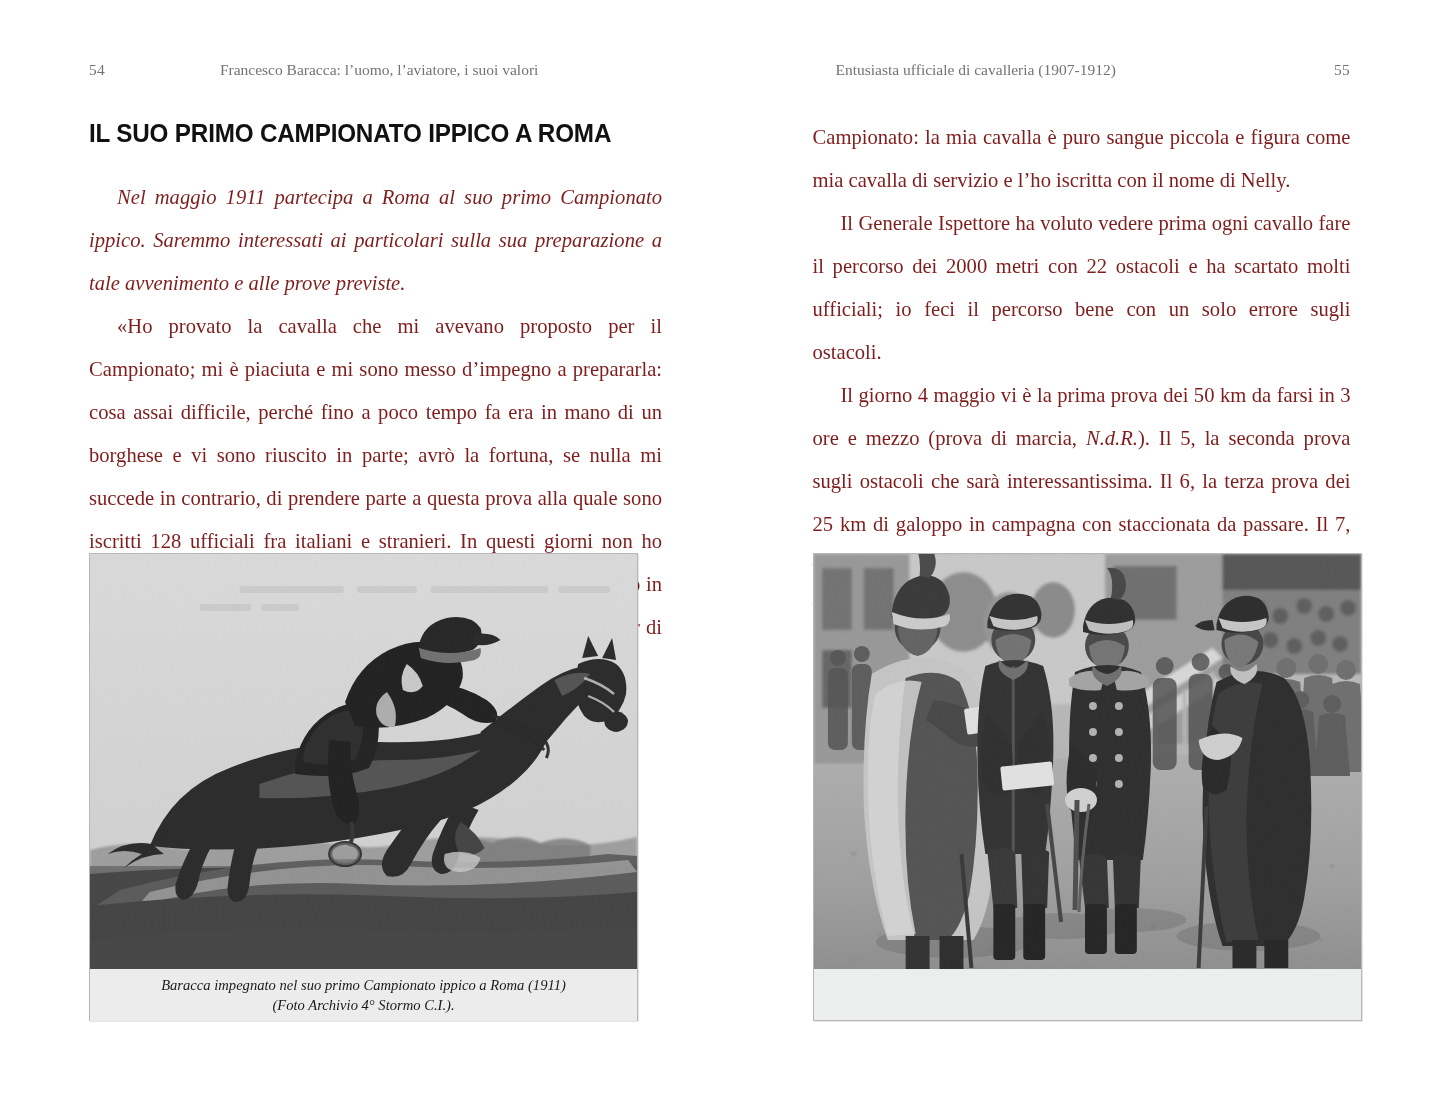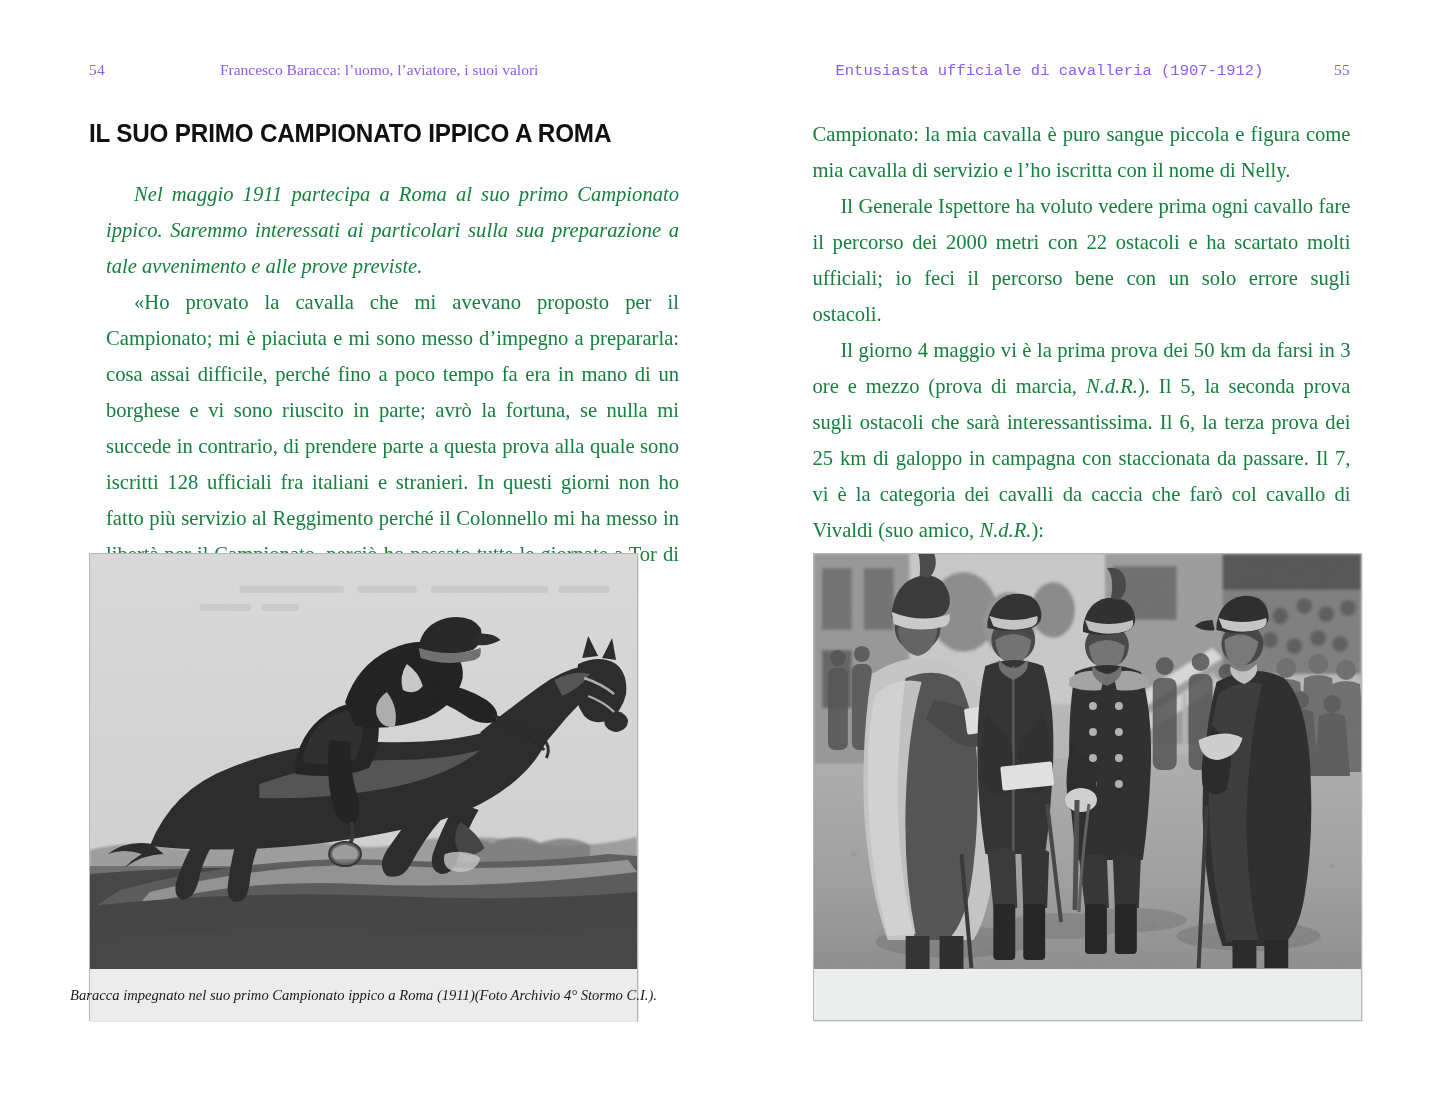--- a/index.html
+++ b/index.html
@@ -33,21 +33,21 @@
 
   
   .runhead {
     position: absolute;
     top: 58px;
     left: 0;
     right: 0;
     height: 24px;
     font-size: 15.5px;
     line-height: 24px;
-    color: #8b5cf6;
+    color: #737373;
   }
   .page-left .runhead  { padding: 0 61px 0 89px; }
   .page-right .runhead { padding: 0 95px 0 90px; }
 
   .runhead-inner {
     display: flex;
     align-items: baseline;
     width: 100%;
   }
   .page-left .runhead-inner  { justify-content: flex-start; }
@@ -56,21 +56,21 @@
   .folio {
     font-size: 15.5px;
     letter-spacing: .2px;
   }
   .runtitle {
     font-size: 15.5px;
     white-space: nowrap;
   }
   .page-left .runtitle  { margin-left: 115px; font-family: Liberation Serif, serif; }
   .page-right .folio    { margin-left: auto; }
-  .page-right .runtitle { margin-left: 23px; font-family: Liberation Mono, monospace; }
+  .page-right .runtitle { margin-left: 23px; }
 
   h1.section-title {
     margin: 0;
     padding: 0;
     position: absolute;
     top: 118px;
     left: 89px;
     width: 580px;
     font-family: "Liberation Sans", sans-serif;
     font-weight: bold;
@@ -78,29 +78,29 @@
     letter-spacing: -0.2px;
     color: #111111;
     transform: scaleX(0.915);
     transform-origin: left center;
     white-space: nowrap;
   }
 
   .body-block {
     position: absolute;
     font-size: 20.6px;
-    line-height: 36px;
+    line-height: 43px;
     text-align: justify;
     text-justify: inter-word;
     hyphens: manual;
-    color: #15803d;
+    color: #7f1d1d;
   }
   .page-left .body-block {
     top: 176px;
-    left: 106px;
+    left: 89px;
     width: 573px;
   }
   .page-right .body-block {
     top: 116px;
     left: 90px;
     width: 538px;
   }
 
   .body-block p {
     margin: 0;
@@ -127,21 +127,21 @@
     width: 100%;
     height: 415px;
     overflow: hidden;
     background: #d9d9d9;
   }
   .photo svg { display: block; width: 100%; height: 100%; }
 
   figcaption {
     height: 52px;
     display: flex;
-    flex-direction: row;
+    flex-direction: column;
     align-items: center;
     justify-content: center;
     background: #ececec;
     font-style: italic;
     font-size: 14.6px;
     line-height: 20px;
     color: #1a1a1a;
     text-align: center;
     padding: 0 10px;
     box-sizing: border-box;

